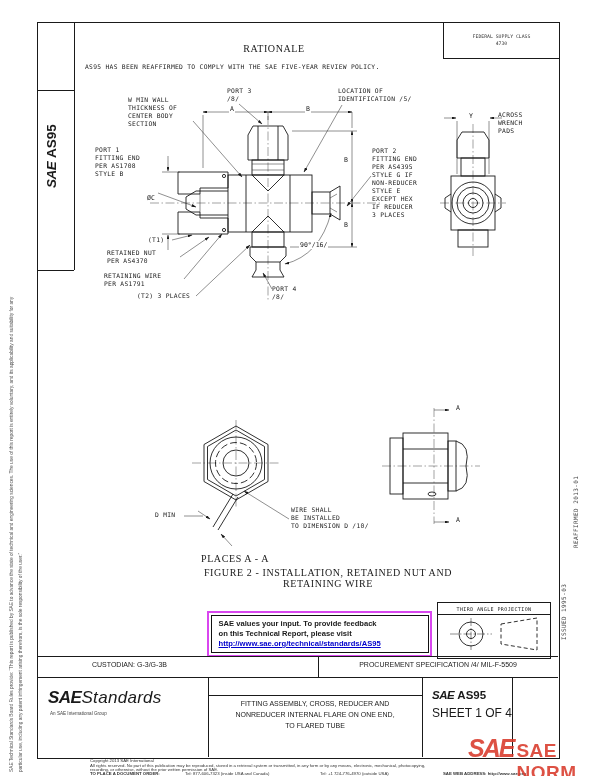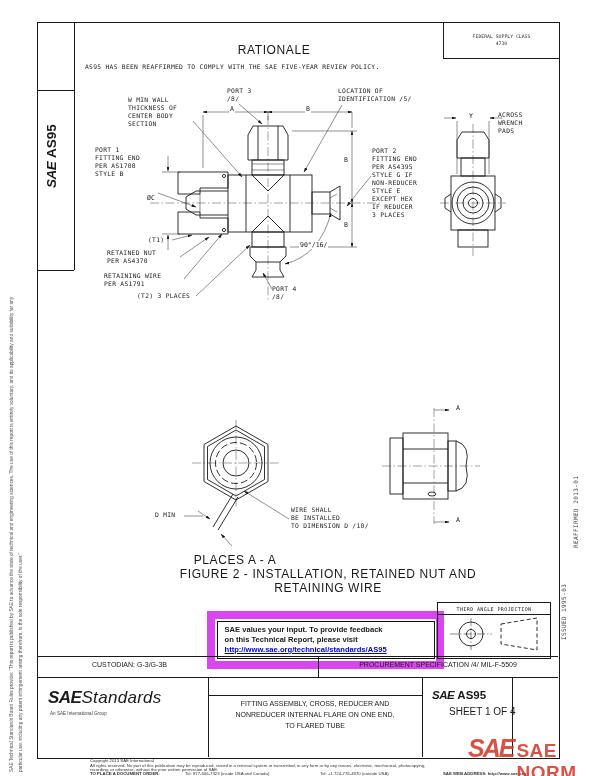--- a/index.html
+++ b/index.html
@@ -4,32 +4,32 @@
 <style>
   html,body{margin:0;padding:0;background:#fff;}
   body{width:600px;height:776px;position:relative;overflow:hidden;
        font-family:"Liberation Sans",sans-serif;color:#1a1a1a;}
   .abs{position:absolute;}
   
   .lbl{font-family:"DejaVu Sans Mono",monospace;font-size:6.3px;line-height:1.28;
        letter-spacing:.3px;white-space:pre-line;color:#1a1a1a;}
   .dim{font-family:"DejaVu Sans Mono",monospace;font-size:6.5px;background:#fff;
        padding:0 1px;color:#1a1a1a;}
-  .cap{font-family:Liberation Sans, sans-serif;font-size:12px;letter-spacing:.6px;
+  .cap{font-family:Liberation Serif, serif;font-size:10px;letter-spacing:.6px;
        text-align:center;color:#1a1a1a;}
   .vline{border-left:1.2px solid #1a1a1a;}
   .hline{border-top:1.2px solid #1a1a1a;}
   .rot{transform-origin:0 0;transform:rotate(-90deg);}
   .margin-note{font-size:4.8px;line-height:1.85;color:#555;
        font-family:"Liberation Sans",sans-serif;}
   .marg-date{font-family:"DejaVu Sans Mono",monospace;font-size:6px;color:#444;
        letter-spacing:.4px;white-space:nowrap;}
   .fsc{font-family:"DejaVu Sans Mono",monospace;font-size:4.8px;line-height:1.5;
        text-align:center;color:#333;}
-  .fb-box{border:8px solid #d946ef;background:#fff;}
+  .fb-box{border:2px solid #d946ef;background:#fff;}
   .fb-inner{border:1px solid #111;margin:1.5px;padding:3px 7px;
        font-size:7.6px;font-weight:bold;line-height:1.35;}
   .fb-inner a{font-weight:bold;text-decoration:underline;}
   .proj-box{border:1.4px solid #1a1a1a;}
   .proj-head{border-bottom:1.4px solid #1a1a1a;font-size:5px;letter-spacing:.4px;
        text-align:center;padding:3px 0 2px;font-family:"DejaVu Sans Mono",monospace;}
   .tb-txt{font-size:7px;font-family:"Liberation Sans",sans-serif;}
   .aero-std{font-size:11.5px;font-weight:bold;letter-spacing:.6px;text-align:center;}
   .doc-title{font-size:7px;text-align:center;white-space:pre-line;line-height:1.55;}
   .sae-logo{font-weight:900;font-style:italic;letter-spacing:-.5px;display:inline-block;}
@@ -281,21 +281,21 @@
   <div class="abs" style="left:50px;top:711px;font-size:4.6px;color:#444;">An SAE International Group</div>
 
   <div class="abs hline" style="left:208px;top:695px;width:214px;height:0;"></div>
   <div class="abs doc-title" style="left:208px;top:699px;width:214px;">FITTING ASSEMBLY, CROSS, REDUCER AND
 NONREDUCER  INTERNAL FLARE ON ONE END,
 TO FLARED TUBE</div>
 
   <div class="abs" style="left:432px;top:689px;font-size:11.5px;font-weight:bold;white-space:nowrap;">
     <span class="sae-logo">SAE</span>&nbsp;<span>AS95</span>
   </div>
-  <div class="abs" style="left:432px;top:706px;font-size:10px;margin-left:17px;">SHEET 1 OF 4</div>
+  <div class="abs" style="left:432px;top:706px;font-size:12px;">SHEET 1 OF 4</div>
 
   <div class="abs foot" style="left:90px;top:758px;">Copyright 2013 SAE International</div>
   <div class="abs foot" style="left:90px;top:762.5px;">All rights reserved. No part of this publication may be reproduced, stored in a retrieval system or transmitted, in any form or by any means, electronic, mechanical, photocopying,</div>
   <div class="abs foot" style="left:90px;top:766.5px;">recording, or otherwise, without the prior written permission of SAE.</div>
   <div class="abs foot" style="left:90px;top:770.5px;font-weight:bold;">TO PLACE A DOCUMENT ORDER:</div>
   <div class="abs foot" style="left:185px;top:770.5px;">Tel: 877-606-7323 (inside USA and Canada)</div>
   <div class="abs foot" style="left:185px;top:774.5px;">Fax: 724-776-0790</div>
   <div class="abs foot" style="left:320px;top:770.5px;">Tel: +1 724-776-4970 (outside USA)</div>
   <div class="abs foot" style="left:320px;top:774.5px;">Email: CustomerService@sae.org</div>
   <div class="abs foot" style="left:443px;top:770.5px;font-weight:bold;">SAE WEB ADDRESS: http://www.sae.org</div>

